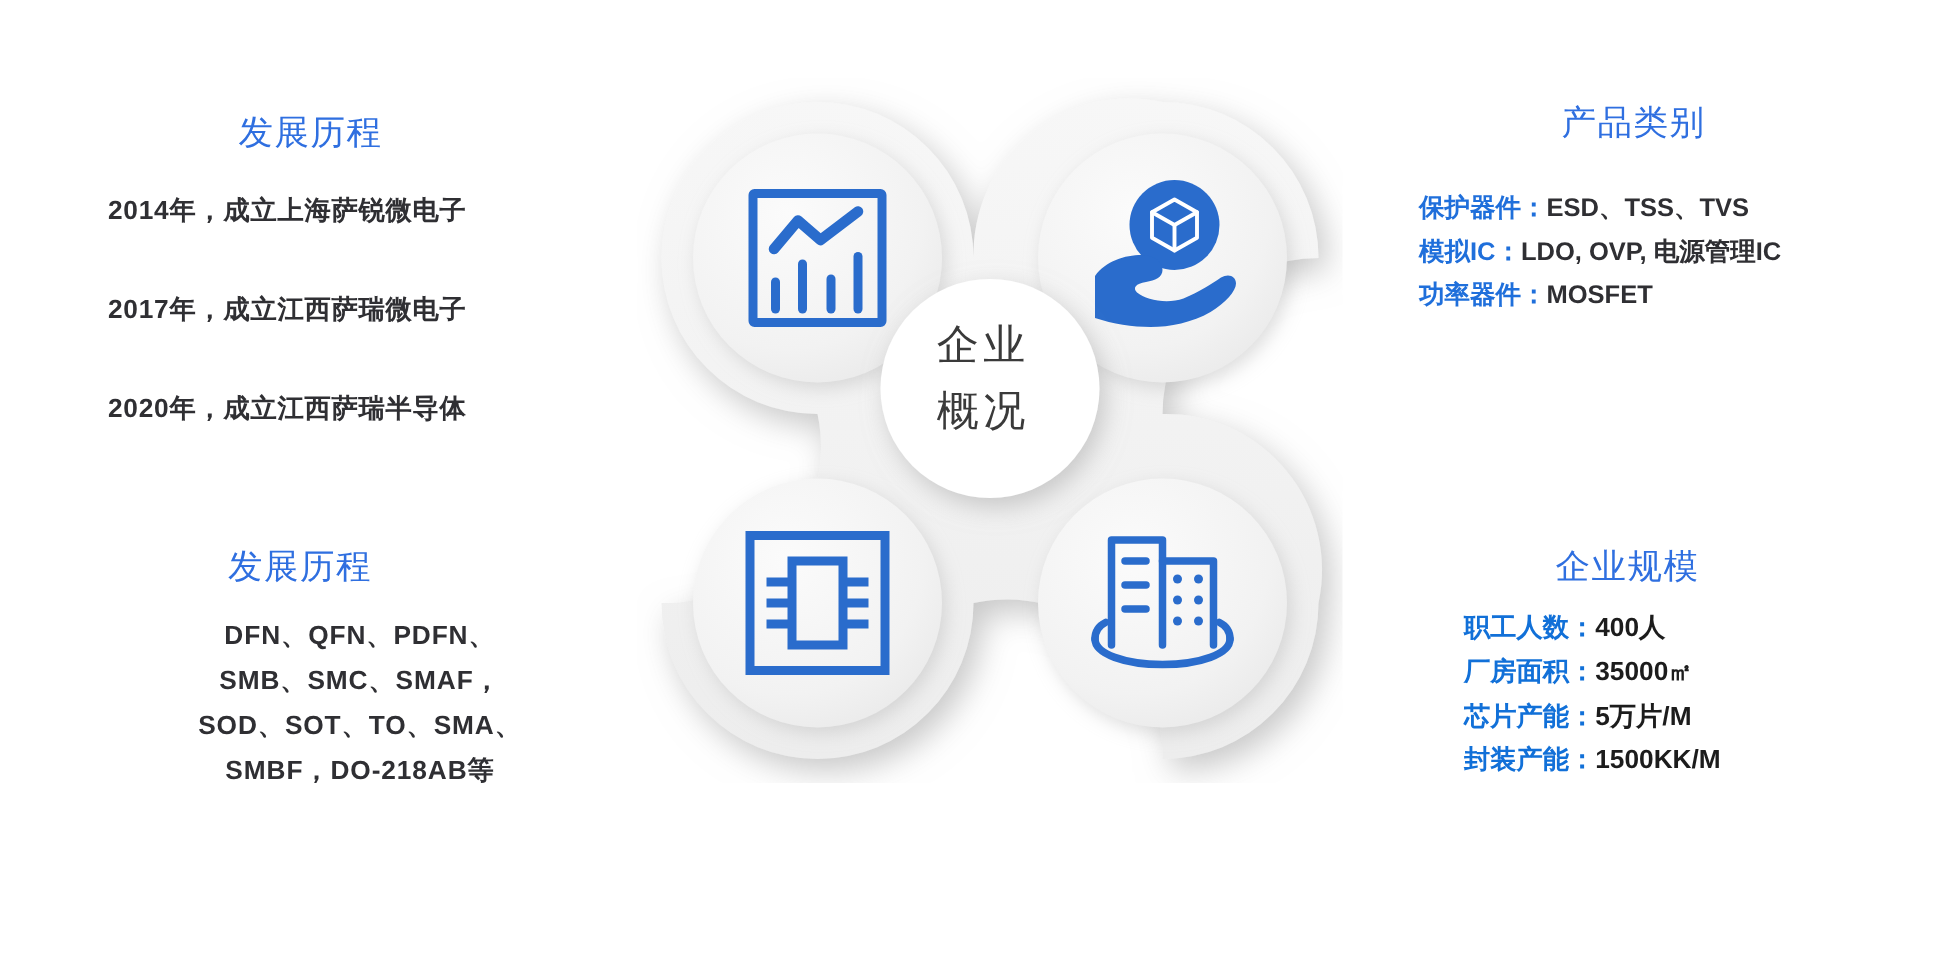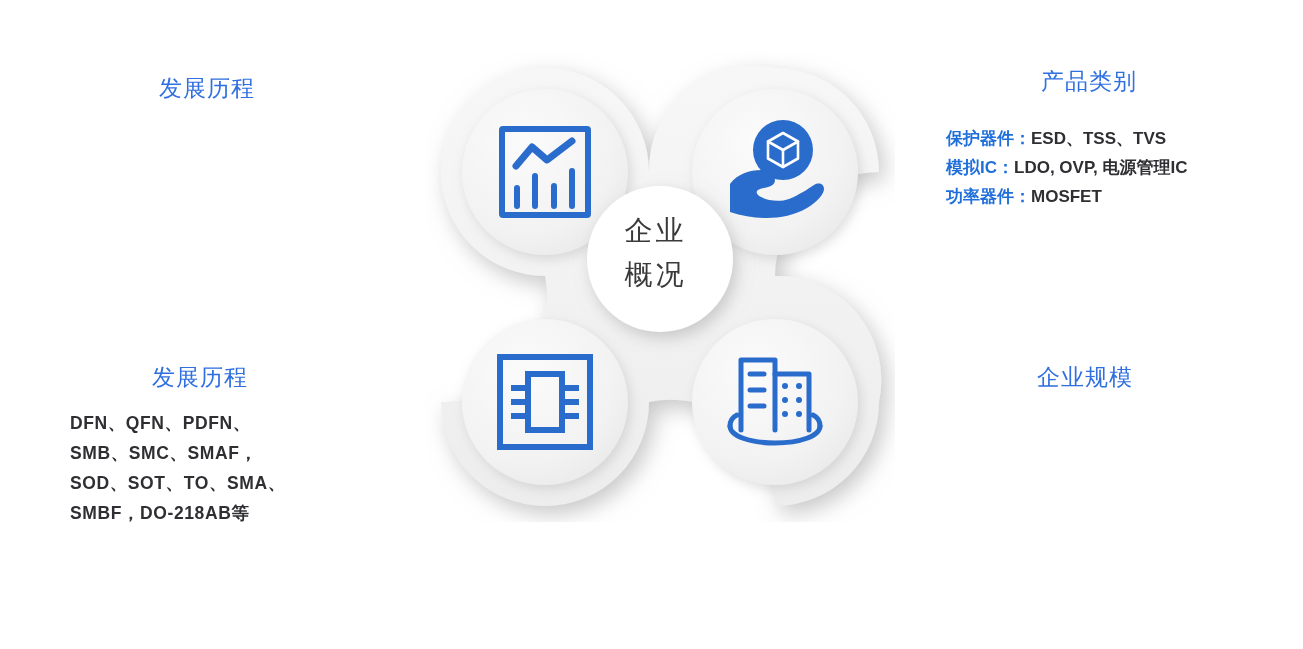--- a/index.html
+++ b/index.html
@@ -41,21 +41,21 @@
   .timeline .row {
     font-size: 17.5px;
     font-weight: bold;
     color: #2f2f33;
     letter-spacing: 0.5px;
     margin-bottom: 42px;
     white-space: nowrap;
   }
   .timeline .row:last-child { margin-bottom: 0; }
 
-  .pkg { left: 70px; top: 408px; width: 340px; }
+  .pkg { left: 70px; top: 408px; width: 340px; text-align: center; }
   .pkg .row {
     font-size: 17.5px;
     font-weight: bold;
     color: #2f2f33;
     letter-spacing: 0.6px;
     line-height: 30px;
     white-space: nowrap;
   }
 
   .prod { left: 946px; top: 124px; width: 348px; }
@@ -227,20 +227,25 @@
       <circle cx="235" cy="207" r="73" fill="#ffffff" filter="url(#centerShadow)"></circle>
     </svg>
 
     <div class="center-label" style="left:162px; top:134px;">
       <span>企业</span>
       <span>概况</span>
     </div>
   </div>
 
   <div class="block sec-title tl-title">发展历程</div>
+  <div class="block timeline">
+    <div class="row">2014年，成立上海萨锐微电子</div>
+    <div class="row">2017年，成立江西萨瑞微电子</div>
+    <div class="row">2020年，成立江西萨瑞半导体</div>
+  </div>
 
   <div class="block sec-title bl-title">发展历程</div>
   <div class="block pkg">
     <div class="row">DFN、QFN、PDFN、</div>
     <div class="row">SMB、SMC、SMAF，</div>
     <div class="row">SOD、SOT、TO、SMA、</div>
     <div class="row">SMBF，DO-218AB等</div>
   </div>
 
   <div class="block sec-title tr-title">产品类别</div>
@@ -250,14 +255,28 @@
     </div>
     <div class="row">
       <span class="lbl">模拟IC：</span><span class="val">LDO, OVP, 电源管理IC</span>
     </div>
     <div class="row">
       <span class="lbl">功率器件：</span><span class="val">MOSFET</span>
     </div>
   </div>
 
   <div class="block sec-title br-title">企业规模</div>
+  <div class="block scale">
+    <div class="row">
+      <span class="lbl">职工人数：</span><span class="val">400人</span>
+    </div>
+    <div class="row">
+      <span class="lbl">厂房面积：</span><span class="val">35000</span><span class="val sq">㎡</span>
+    </div>
+    <div class="row">
+      <span class="lbl">芯片产能：</span><span class="val">5万片/M</span>
+    </div>
+    <div class="row">
+      <span class="lbl">封装产能：</span><span class="val">1500KK/M</span>
+    </div>
+  </div>
 
 </div>
 
 </body></html>

